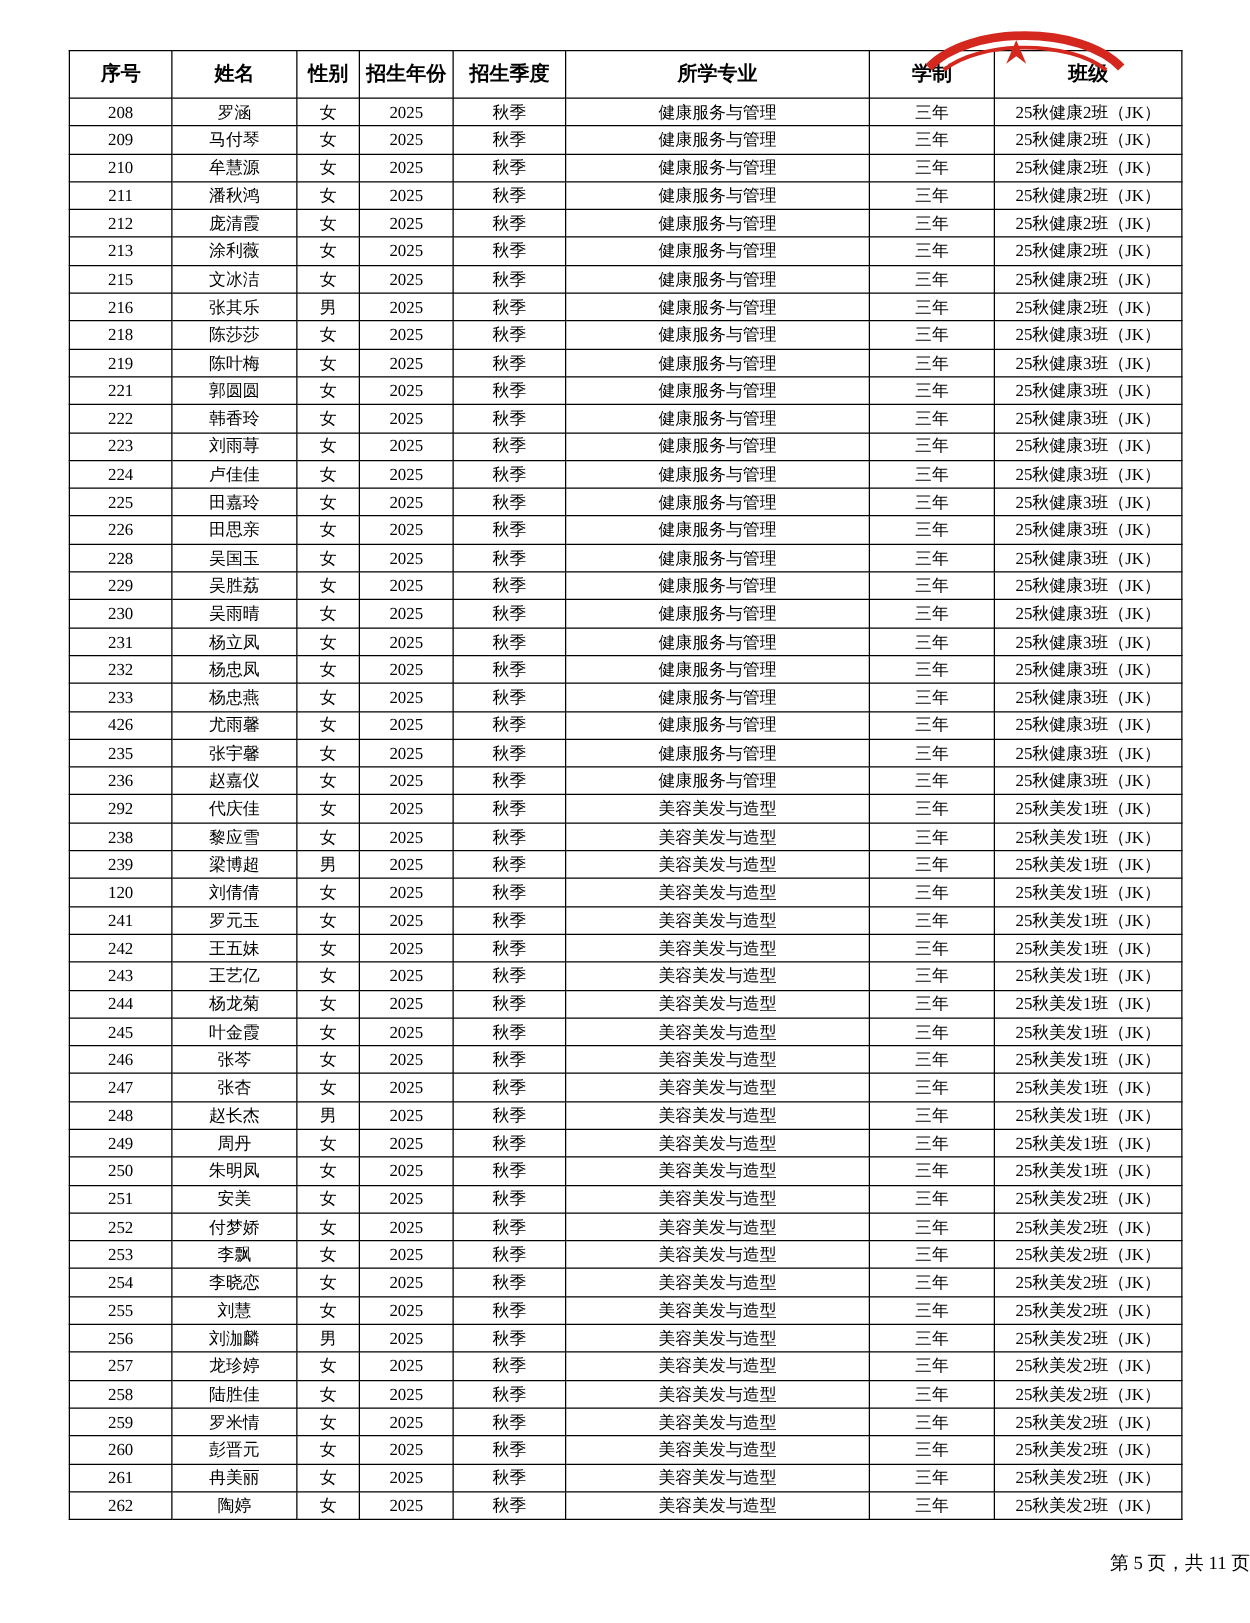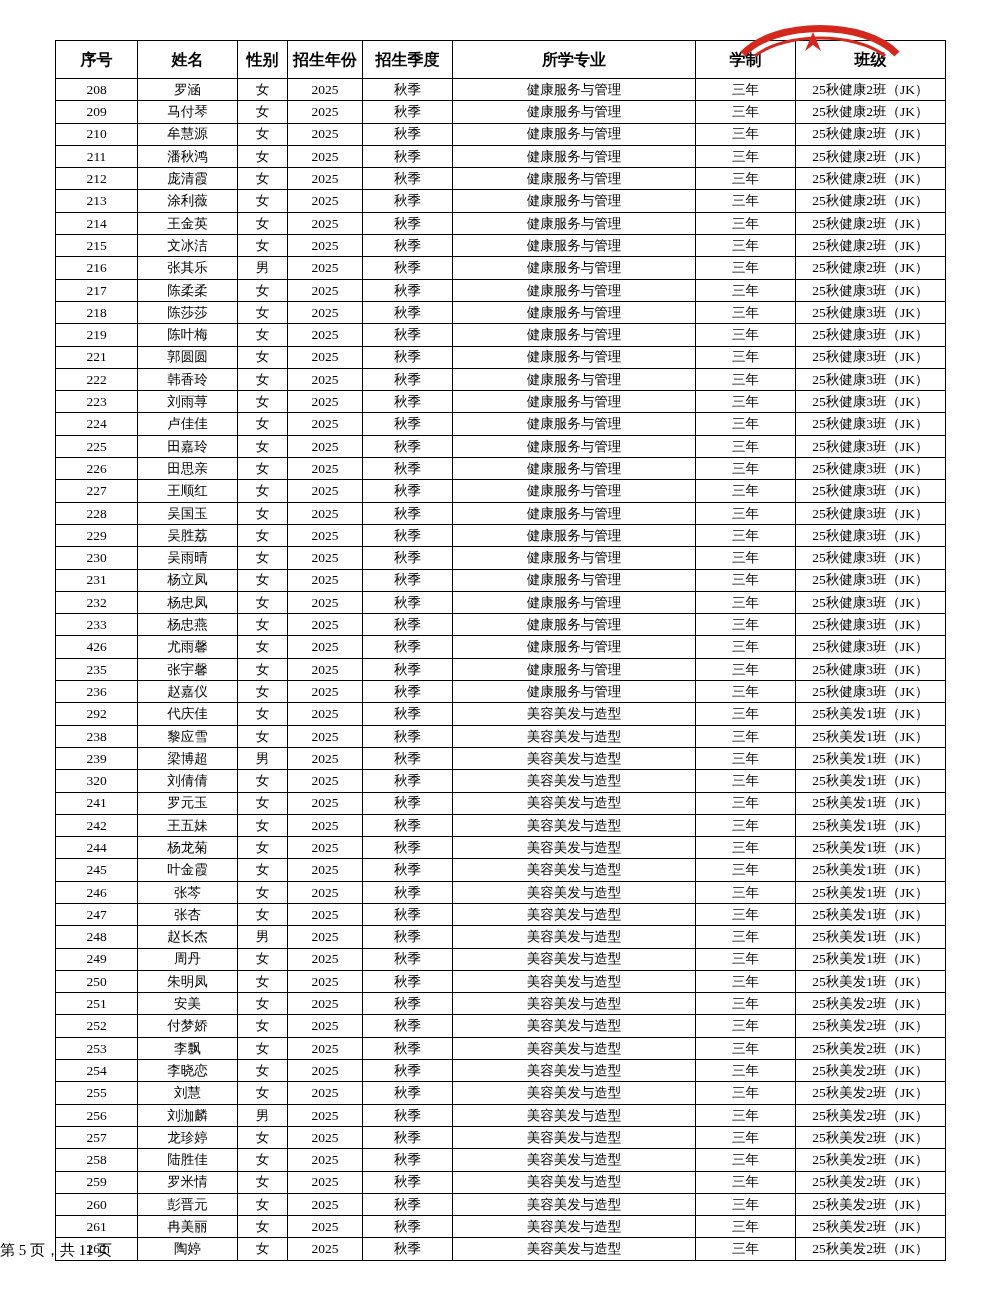--- a/index.html
+++ b/index.html
@@ -63,21 +63,21 @@
   col.c-year  { width: 75px; }
   col.c-season{ width: 90px; }
   col.c-major { width: 243px; }
   col.c-length{ width: 100px; }
   col.c-class { width: 150px; }
   .footer {
     position: absolute;
     left: 0;
     right: 0;
     bottom: 38px;
-    text-align: left;
+    text-align: right;
     font-size: 15px;
     font-family: "Liberation Serif", "DejaVu Serif", serif;
   }
 </style>
 </head>
 <body>
 
 <div class="page">
 
   <div class="stamp">
@@ -166,60 +166,40 @@
           <td>213</td>
           <td>涂利薇</td>
           <td>女</td>
           <td>2025</td>
           <td>秋季</td>
           <td>健康服务与管理</td>
           <td>三年</td>
           <td>25秋健康2班（JK）</td>
         </tr>
         <tr>
-          <td>214</td>
-          <td>王金英</td>
-          <td>女</td>
-          <td>2025</td>
-          <td>秋季</td>
-          <td>健康服务与管理</td>
-          <td>三年</td>
-          <td>25秋健康2班（JK）</td>
-        </tr>
-        <tr>
           <td>215</td>
           <td>文冰洁</td>
           <td>女</td>
           <td>2025</td>
           <td>秋季</td>
           <td>健康服务与管理</td>
           <td>三年</td>
           <td>25秋健康2班（JK）</td>
         </tr>
         <tr>
           <td>216</td>
           <td>张其乐</td>
           <td>男</td>
           <td>2025</td>
           <td>秋季</td>
           <td>健康服务与管理</td>
           <td>三年</td>
           <td>25秋健康2班（JK）</td>
         </tr>
         <tr>
-          <td>217</td>
-          <td>陈柔柔</td>
-          <td>女</td>
-          <td>2025</td>
-          <td>秋季</td>
-          <td>健康服务与管理</td>
-          <td>三年</td>
-          <td>25秋健康3班（JK）</td>
-        </tr>
-        <tr>
           <td>218</td>
           <td>陈莎莎</td>
           <td>女</td>
           <td>2025</td>
           <td>秋季</td>
           <td>健康服务与管理</td>
           <td>三年</td>
           <td>25秋健康3班（JK）</td>
         </tr>
         <tr>
@@ -278,30 +258,20 @@
           <td>女</td>
           <td>2025</td>
           <td>秋季</td>
           <td>健康服务与管理</td>
           <td>三年</td>
           <td>25秋健康3班（JK）</td>
         </tr>
         <tr>
           <td>226</td>
           <td>田思亲</td>
-          <td>女</td>
-          <td>2025</td>
-          <td>秋季</td>
-          <td>健康服务与管理</td>
-          <td>三年</td>
-          <td>25秋健康3班（JK）</td>
-        </tr>
-        <tr>
-          <td>227</td>
-          <td>王顺红</td>
           <td>女</td>
           <td>2025</td>
           <td>秋季</td>
           <td>健康服务与管理</td>
           <td>三年</td>
           <td>25秋健康3班（JK）</td>
         </tr>
         <tr>
           <td>228</td>
           <td>吴国玉</td>
@@ -416,21 +386,21 @@
           <td>239</td>
           <td>梁博超</td>
           <td>男</td>
           <td>2025</td>
           <td>秋季</td>
           <td>美容美发与造型</td>
           <td>三年</td>
           <td>25秋美发1班（JK）</td>
         </tr>
         <tr>
-          <td>320</td>
+          <td>120</td>
           <td>刘倩倩</td>
           <td>女</td>
           <td>2025</td>
           <td>秋季</td>
           <td>美容美发与造型</td>
           <td>三年</td>
           <td>25秋美发1班（JK）</td>
         </tr>
         <tr>
           <td>241</td>
@@ -438,20 +408,30 @@
           <td>女</td>
           <td>2025</td>
           <td>秋季</td>
           <td>美容美发与造型</td>
           <td>三年</td>
           <td>25秋美发1班（JK）</td>
         </tr>
         <tr>
           <td>242</td>
           <td>王五妹</td>
+          <td>女</td>
+          <td>2025</td>
+          <td>秋季</td>
+          <td>美容美发与造型</td>
+          <td>三年</td>
+          <td>25秋美发1班（JK）</td>
+        </tr>
+        <tr>
+          <td>243</td>
+          <td>王艺亿</td>
           <td>女</td>
           <td>2025</td>
           <td>秋季</td>
           <td>美容美发与造型</td>
           <td>三年</td>
           <td>25秋美发1班（JK）</td>
         </tr>
         <tr>
           <td>244</td>
           <td>杨龙菊</td>

